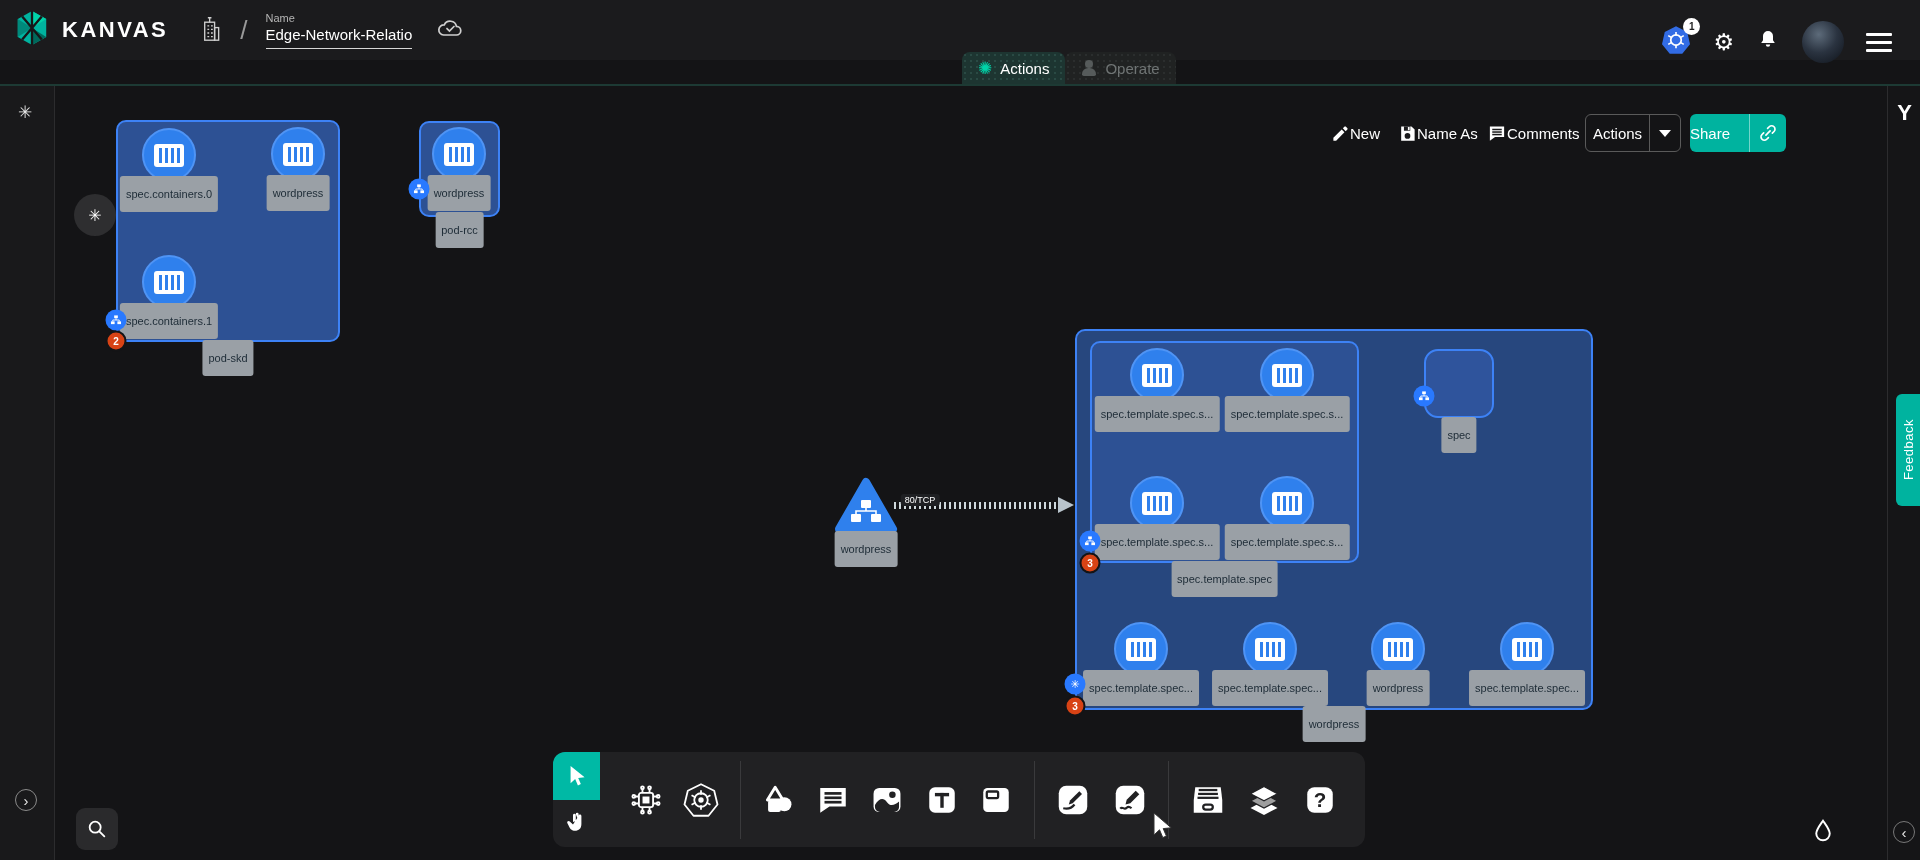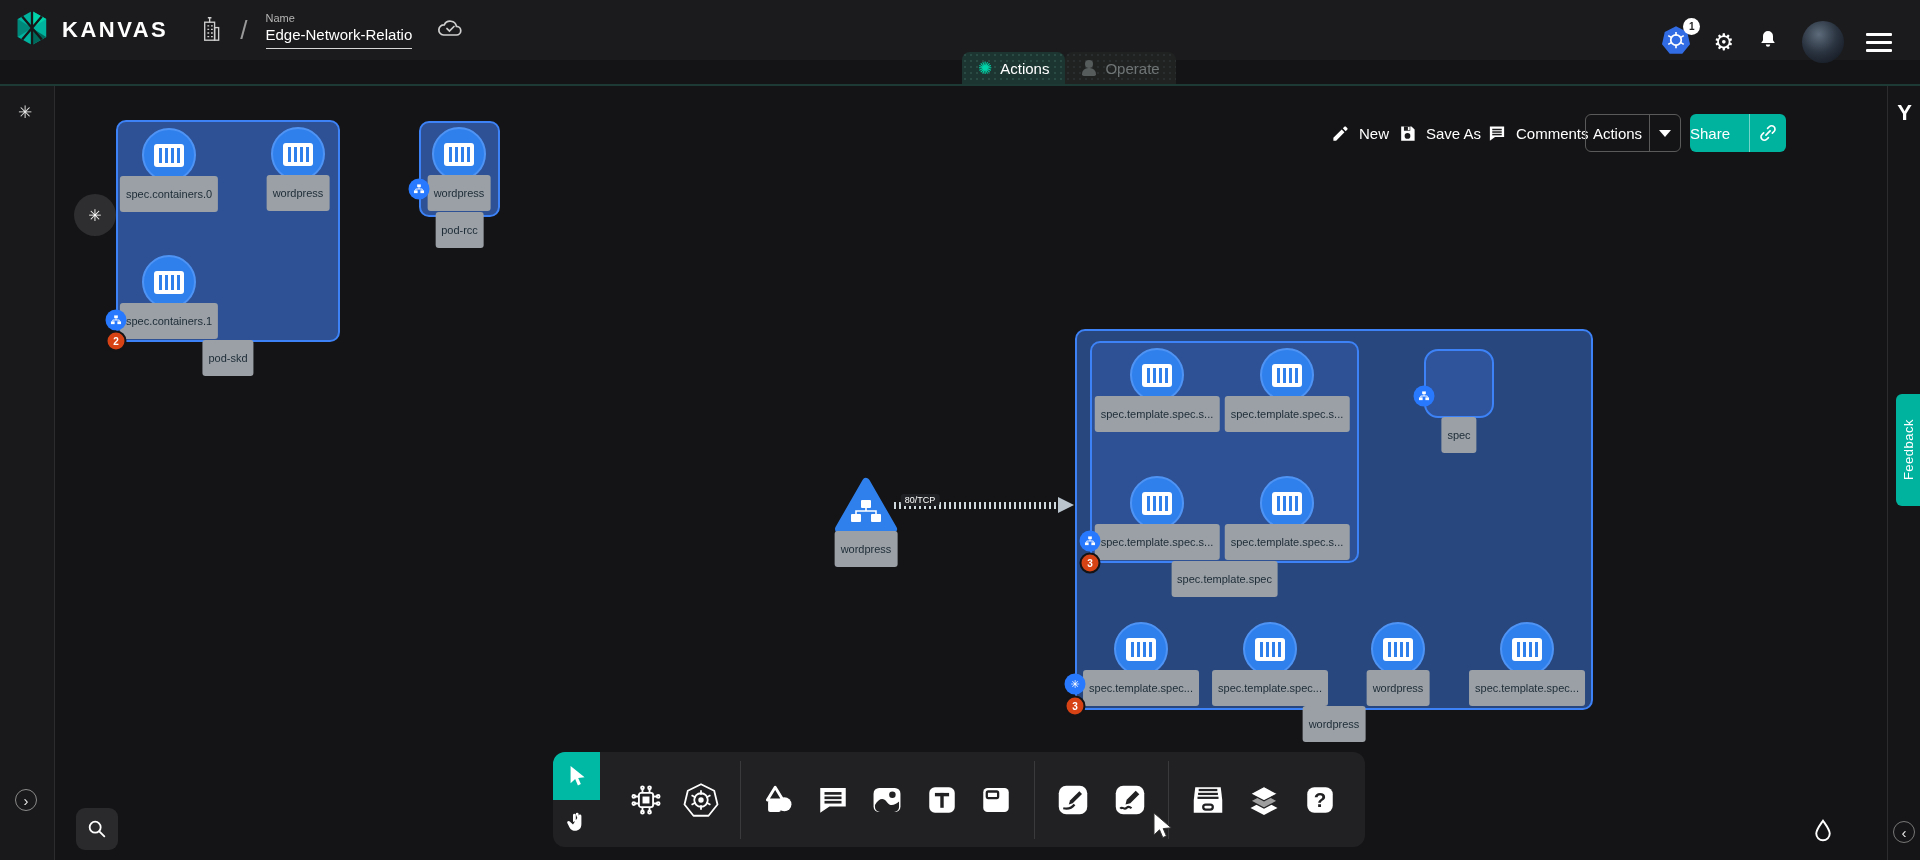--- a/index.html
+++ b/index.html
@@ -51,21 +51,21 @@
   .right-strip { position:absolute; right:0; top:0; width:33px; height:776px; background:#151517; border-left:1px solid #2c2c2e; }
   .y-icon { position:absolute; right:8px; top:14px; color:#fff; font-size:22px; font-weight:bold; cursor:pointer; }
 
   
   .feedback { position:absolute; right:0; top:308px; width:24px; height:112px; background:#00B39F;
     border-radius:6px 0 0 6px; display:flex; align-items:center; justify-content:center; cursor:pointer; z-index:40; }
   .feedback span { writing-mode:vertical-rl; transform:rotate(180deg); color:#fff; font-size:13px; letter-spacing:.5px; }
 
   
   .action-row { position:absolute; left:0; top:27px; width:1887px; height:40px; z-index:20; }
-  .act { position:absolute; display:flex; align-items:center; gap:9px; color:#fff; font-size:15px; cursor:pointer; height:40px; }
+  .act { position:absolute; display:flex; align-items:center; color:#fff; font-size:15px; cursor:pointer; height:40px; }
   .btn-actions { position:absolute; left:1585px; top:1px; width:96px; height:38px; border:1px solid #5a5a5a;
     border-radius:6px; display:flex; align-items:center; color:#fff; font-size:15px; cursor:pointer; }
   .btn-actions .lbl { flex:1; text-align:center; }
   .btn-actions .sep { width:1px; height:38px; background:#5a5a5a; }
   .caret { width:0; height:0; border-left:6px solid transparent; border-right:6px solid transparent;
     border-top:7px solid #fff; margin:0 9px; }
   .btn-share { position:absolute; left:1690px; top:1px; width:96px; height:38px; background:#00B39F;
     border-radius:6px; display:flex; align-items:center; color:#fff; font-size:15px; cursor:pointer; }
   .btn-share .lbl { flex:1; }
   .btn-share .sep { width:1px; height:38px; background:rgba(255,255,255,.45); }
@@ -210,21 +210,21 @@
         </svg>
         <span>New</span>
       </div>
       <div class="act" style="left:1398px;">
         <svg width="19" height="19" viewBox="0 0 24 24">
           <path d="M4 3h13l4 4v14H4z" fill="#fff"></path>
           <rect x="7.5" y="3" width="8" height="5.5" fill="#1b1b1d"></rect>
           <rect x="12.5" y="3.8" width="2.2" height="4" fill="#fff"></rect>
           <circle cx="12" cy="15" r="3.6" fill="#1b1b1d"></circle>
         </svg>
-        <span>Save As</span>
+        <span>Name As</span>
       </div>
       <div class="act" style="left:1487px;">
         <svg width="20" height="19" viewBox="0 0 24 24">
           <path d="M3 3h18v13.5H9.5L3 21z" fill="#fff"></path>
           <rect x="6" y="6" width="12" height="1.9" fill="#1b1b1d"></rect>
           <rect x="6" y="9.2" width="12" height="1.9" fill="#1b1b1d"></rect>
           <rect x="6" y="12.4" width="12" height="1.9" fill="#1b1b1d"></rect>
         </svg>
         <span>Comments</span>
       </div>

